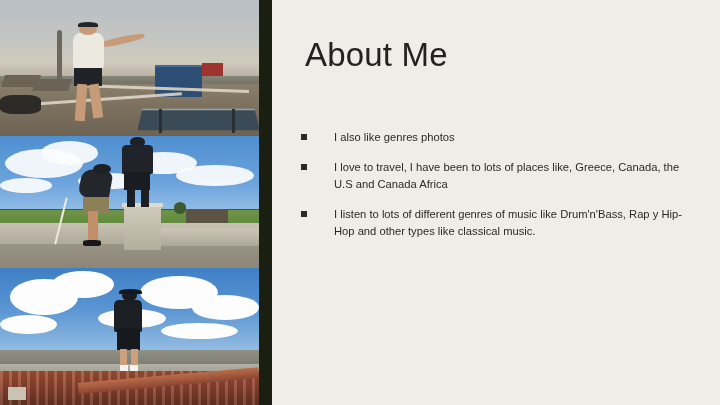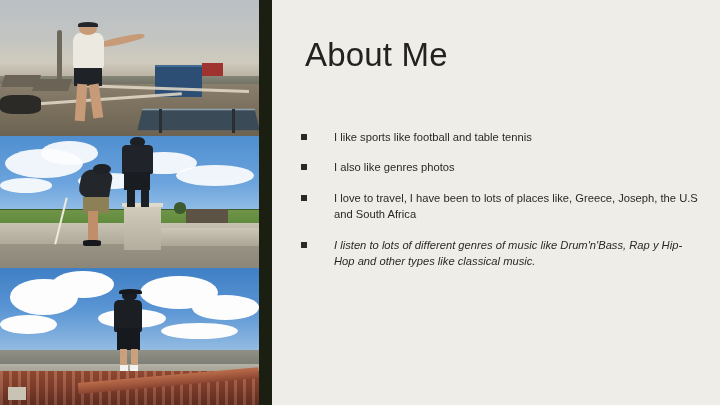--- a/index.html
+++ b/index.html
@@ -368,21 +368,21 @@
     padding: 0;
   }
   .bullet-item {
     position: relative;
     padding-left: 36px;
     margin-bottom: 14px;
     font-size: 11.2px;
     line-height: 16.4px;
     color: #2B2926;
   }
-  .bullet-item:last-child { margin-bottom: 16px; font-style: italic; }
+  .bullet-item:last-child { margin-bottom: 16px; }
   .bullet-marker {
     position: absolute;
     left: 3px;
     top: 5px;
     width: 6px;
     height: 6px;
     background: #2B2926;
   }
   .bullet-text { display: block; }
 </style>
@@ -476,29 +476,25 @@
 
   <div class="divider-strip"></div>
 
   <div class="content-panel">
 
     <div class="page-title">About Me</div>
 
     <ul class="bullet-list">
       <li class="bullet-item">
         <span class="bullet-marker"></span>
-        <span class="bullet-text">I like sports like football and table tennis</span>
-      </li>
-      <li class="bullet-item">
-        <span class="bullet-marker"></span>
         <span class="bullet-text">I also like genres photos</span>
       </li>
       <li class="bullet-item">
         <span class="bullet-marker"></span>
-        <span class="bullet-text">I love to travel, I have been to lots of places like, Greece, Joseph, the U.S and South Africa</span>
+        <span class="bullet-text">I love to travel, I have been to lots of places like, Greece, Canada, the U.S and Canada Africa</span>
       </li>
       <li class="bullet-item">
         <span class="bullet-marker"></span>
         <span class="bullet-text">I listen to lots of different genres of music like Drum'n'Bass, Rap y Hip-Hop and other types like classical music.</span>
       </li>
     </ul>
 
   </div>
 </div>
 

